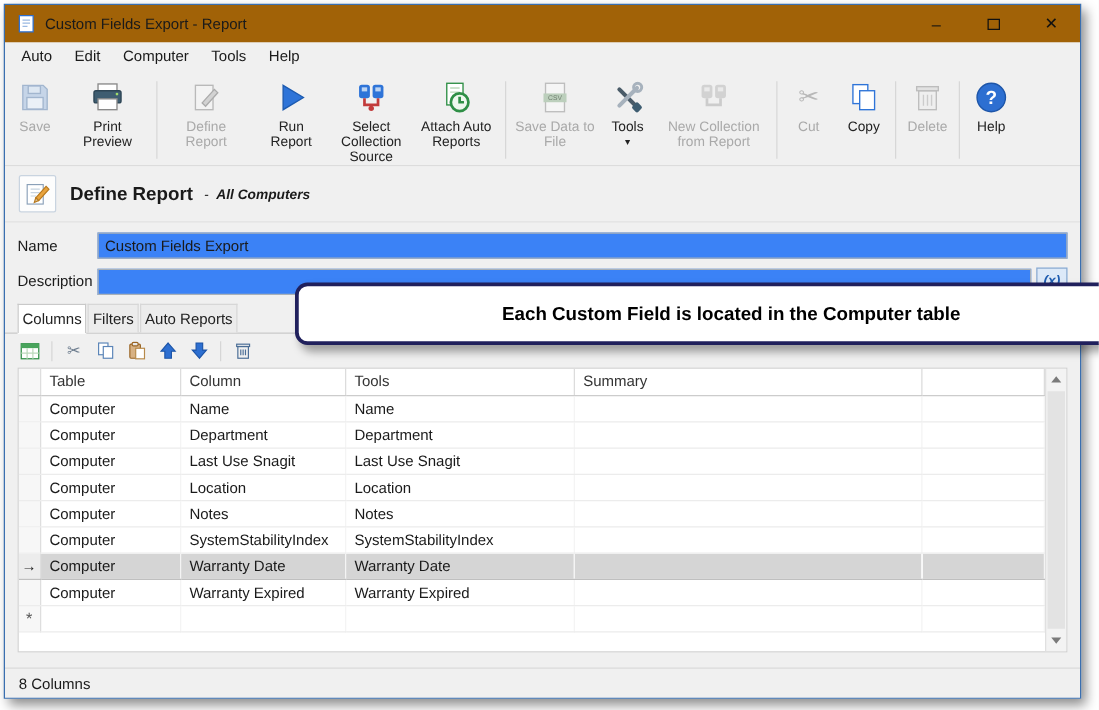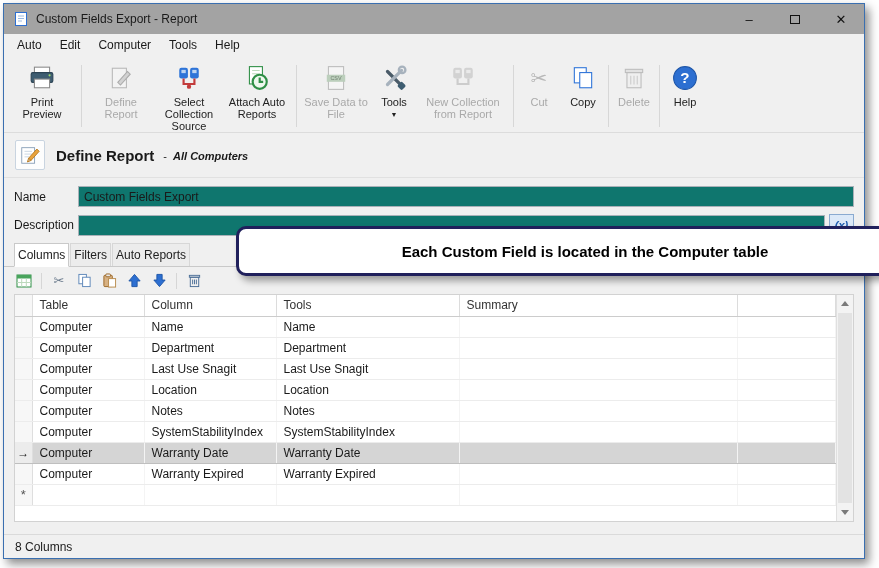--- a/index.html
+++ b/index.html
@@ -4,21 +4,21 @@
 <style>
   * { box-sizing: border-box; margin: 0; padding: 0; }
   html,body { width:879px; height:568px; overflow:hidden; }
   body { background:#fff; font-family:"Liberation Sans","DejaVu Sans",sans-serif; font-size:12px; color:#1a1a1a; position:relative; }
 
   .window { position:absolute; left:3px; top:3px; width:862px; height:556px;
     background:#f0f0f0; border:1px solid #3a6fb0; box-shadow:4px 5px 9px rgba(0,0,0,.45);
     display:flex; flex-direction:column; }
 
   
-  .titlebar { height:30px; background:#a3a3a3; display:flex; align-items:center; padding-left:9px; flex:0 0 auto; }
+  .titlebar { height:30px; background:#a16207; display:flex; align-items:center; padding-left:9px; flex:0 0 auto; }
   .title-icon { width:16px; height:16px; display:flex; }
   .title-text { margin-left:7px; font-size:12px; }
   .win-controls { margin-left:auto; display:flex; height:100%; }
   .win-btn { width:46px; display:flex; align-items:center; justify-content:center; font-size:13px; color:#111; }
   .max-box { width:10px; height:9px; border:1px solid #111; display:inline-block; }
 
   
   .menubar { height:22px; display:flex; align-items:center; padding-left:4px; background:#f0f0f0; flex:0 0 auto; }
   .menu-item { padding:3px 9px; font-size:12px; }
 
@@ -41,21 +41,21 @@
     border-radius:2px; display:flex; align-items:center; justify-content:center; }
   .section-title { font-size:15px; font-weight:bold; margin-left:11px; }
   .section-sep { margin:2px 6px 0 9px; font-size:11px; }
   .section-subtitle { font-size:11px; font-style:italic; font-weight:bold; margin-top:2px; }
 
   
   .form-area { padding:8px 10px 0; flex:0 0 auto; }
   .form-row { display:flex; align-items:center; margin-bottom:7px; }
   .form-row label { width:64px; flex:0 0 auto; font-size:12px; }
   .form-row input { flex:1; height:21px; border:1px solid #a9b1b8; padding:0 5px;
-    font:12px "Liberation Sans","DejaVu Sans",sans-serif; background:#0f766e; color:#1a1a1a; }
+    font:12px "Liberation Sans","DejaVu Sans",sans-serif; background:#3b82f6; color:#1a1a1a; }
   .fx-btn { width:25px; height:22px; margin-left:4px; background:#dce9f8; border:1px solid #8aaad0;
     color:#1f5db0; font-style:italic; font-weight:bold; font-size:11px; cursor:default; }
 
   
   .tabs-row { display:flex; padding:0 10px; border-bottom:1px solid #c9c9c9; height:24px; flex:0 0 auto; }
   .tab { padding:4px 3px 3px; font-size:12px; border:1px solid #d7d7d7; border-bottom:none;
     background:#ececec; color:#222; margin-right:1px; }
   .tab.active { background:#fff; border:1px solid #c9c9c9; border-bottom:1px solid #fff; margin-bottom:-1px; }
 
   
@@ -128,20 +128,30 @@
   <div class="menubar">
     <span class="menu-item">Auto</span>
     <span class="menu-item">Edit</span>
     <span class="menu-item">Computer</span>
     <span class="menu-item">Tools</span>
     <span class="menu-item">Help</span>
   </div>
 
   <div class="toolbar">
 
+    <div class="tbtn disabled">
+      <span class="ticon">
+        <svg width="26" height="26" viewBox="0 0 24 24">
+            <path d="M3 3h15l3 3v15H3z" fill="#c6d5e8" stroke="#a2b6cf"></path>
+            <rect x="7" y="3.5" width="9" height="5.5" fill="#dde7f2" stroke="#a2b6cf"></rect>
+            <rect x="6" y="12" width="12" height="8.5" fill="#eaf0f7" stroke="#a2b6cf"></rect>
+          </svg>
+      </span>
+      <span>Save</span>
+    </div>
 
     <div class="tbtn w70">
       <span class="ticon">
         <svg width="26" height="26" viewBox="0 0 24 24">
             <rect x="5" y="2" width="14" height="5" fill="#fff" stroke="#8a8a8a"></rect>
             <rect x="2" y="7" width="20" height="9" rx="1.5" fill="#3e5d71" stroke="#2c4454"></rect>
             <circle cx="19" cy="9.5" r="1" fill="#9fdc6a"></circle>
             <rect x="5" y="13" width="14" height="8" fill="#fff" stroke="#8a8a8a"></rect>
           </svg>
       </span>
@@ -153,20 +163,28 @@
     <div class="tbtn disabled w70">
       <span class="ticon">
         <svg width="26" height="26" viewBox="0 0 24 24">
             <rect x="4" y="3" width="13" height="18" fill="#f3f3f3" stroke="#b9b9b9"></rect>
             <path d="M9 16 L18 6 L20.5 8.5 L11.5 18.5 z" fill="#d2d2d2" stroke="#ababab"></path>
           </svg>
       </span>
       <span>Define Report</span>
     </div>
 
+    <div class="tbtn w64">
+      <span class="ticon">
+        <svg width="26" height="26" viewBox="0 0 24 24">
+            <path d="M6 3 L21 12 L6 21 z" fill="#2e74d8" stroke="#1d5bb0"></path>
+          </svg>
+      </span>
+      <span>Run Report</span>
+    </div>
 
     <div class="tbtn w64">
       <span class="ticon">
         <svg width="26" height="26" viewBox="0 0 24 24">
             <rect x="3" y="2.5" width="8" height="10" rx="2" fill="#2e74d8"></rect>
             <rect x="13" y="2.5" width="8" height="10" rx="2" fill="#2e74d8"></rect>
             <rect x="5" y="4.5" width="4" height="3" fill="#bcd4f2"></rect>
             <rect x="15" y="4.5" width="4" height="3" fill="#bcd4f2"></rect>
             <path d="M7 12.5 v5 h10 v-5" stroke="#c23b3b" fill="none" stroke-width="2"></path>
             <circle cx="12" cy="20" r="2" fill="#c23b3b"></circle>

